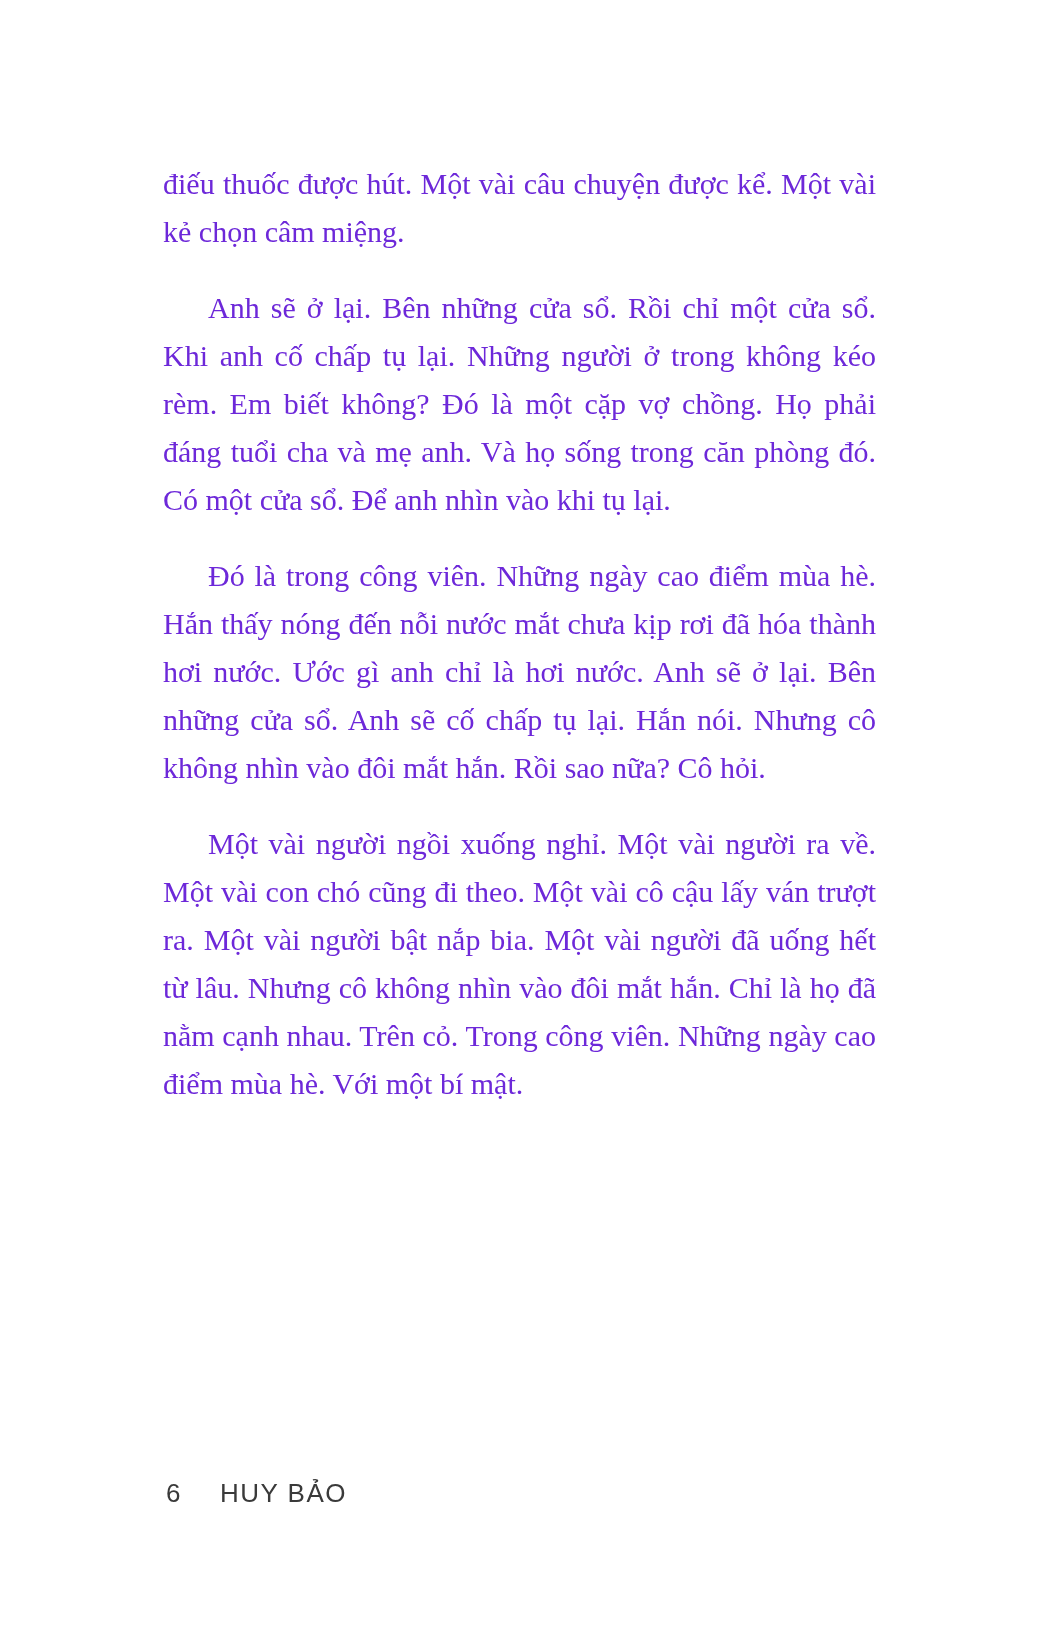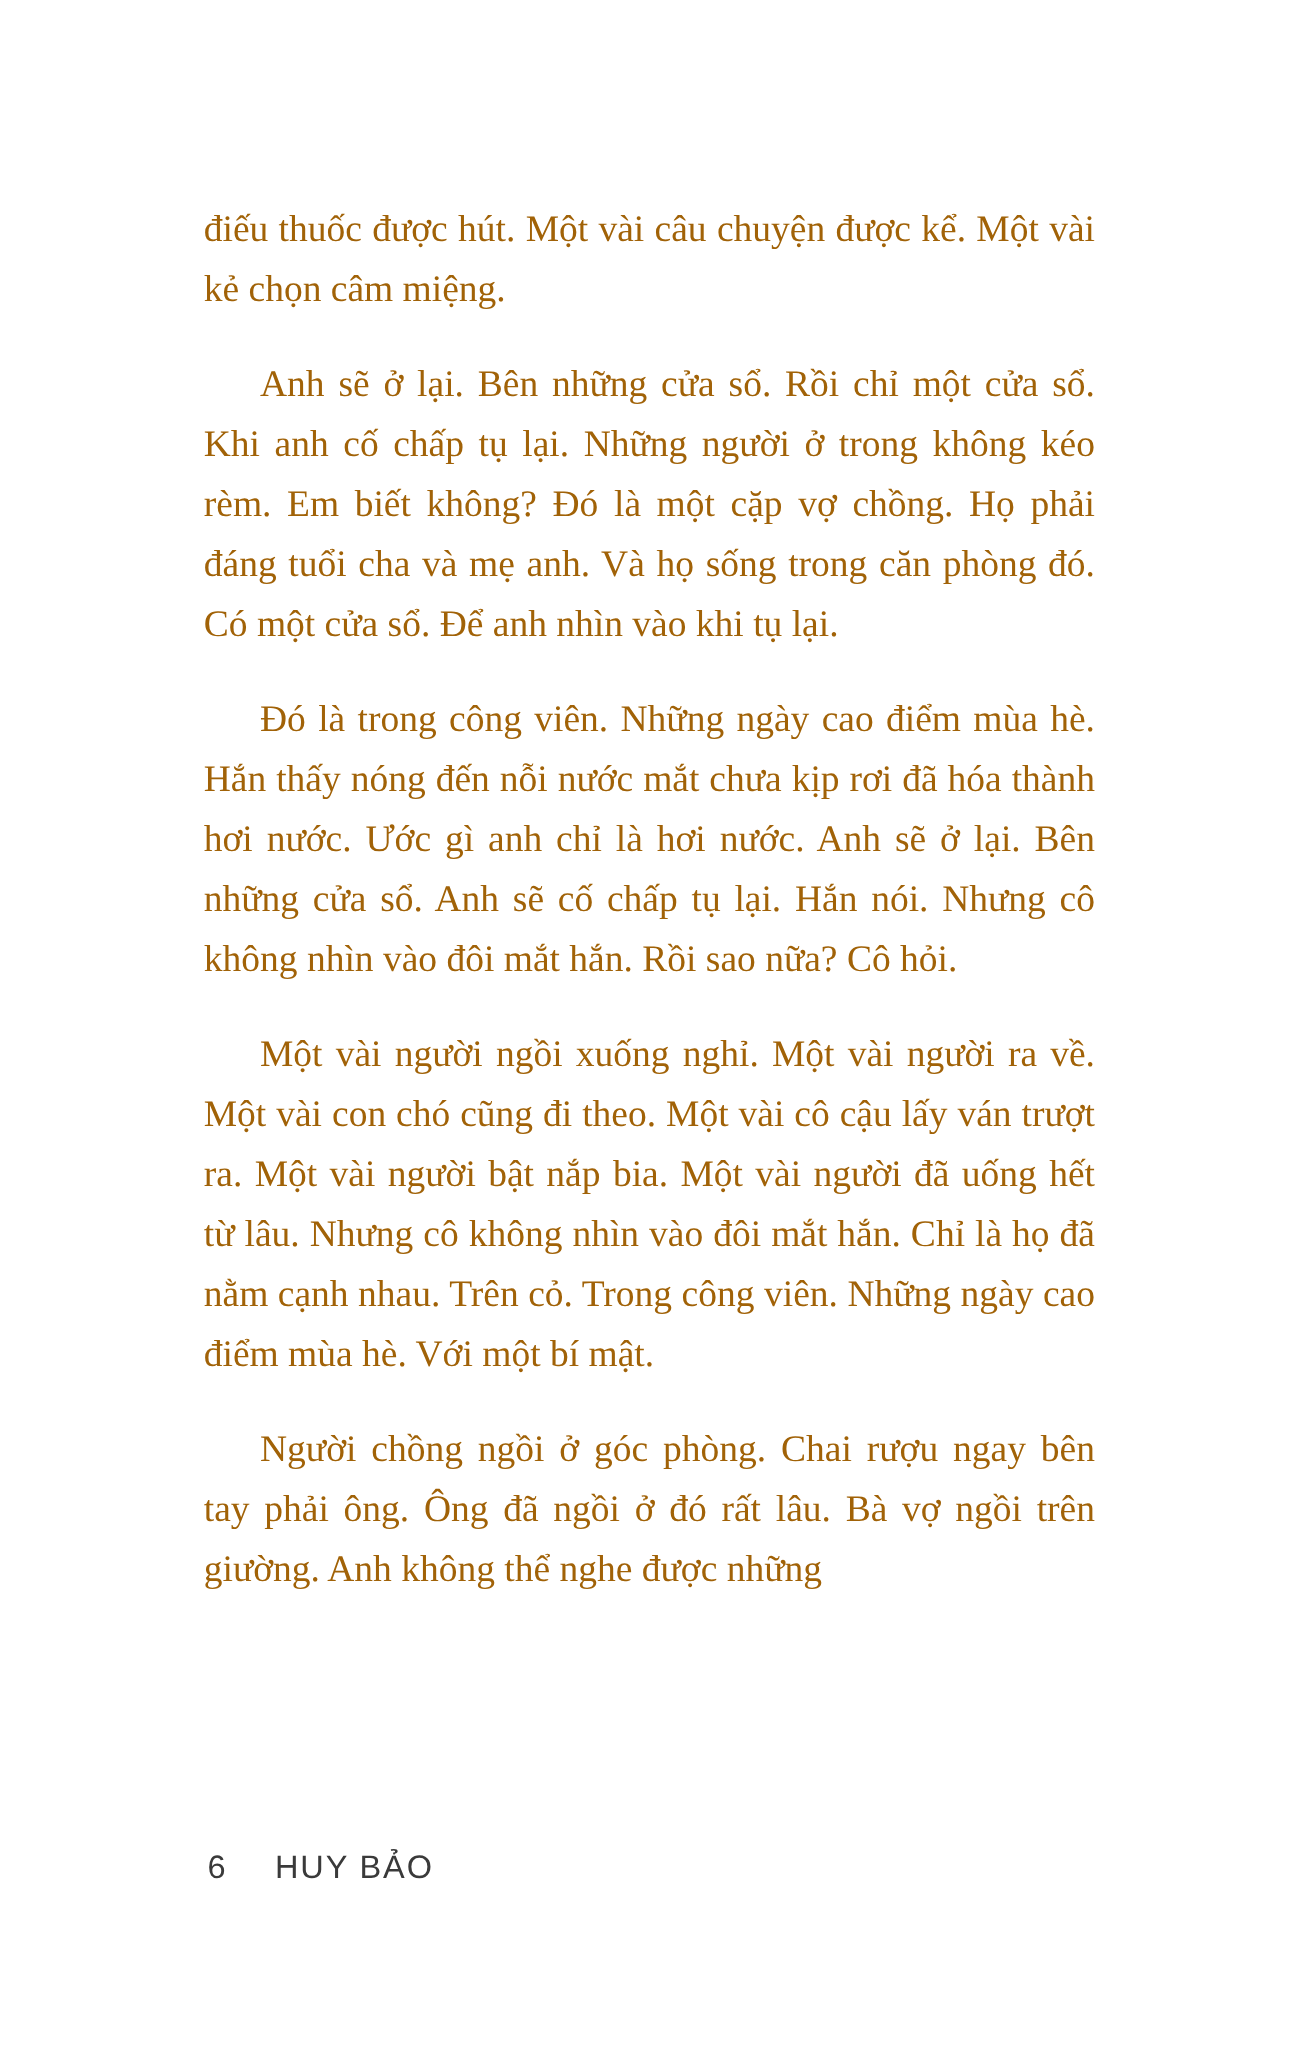--- a/index.html
+++ b/index.html
@@ -14,21 +14,21 @@
     overflow: hidden;
   }
   .book-page {
     position: absolute;
     left: 163px;
     top: 160px;
     width: 713px;
     font-family: "Liberation Serif", "DejaVu Serif", serif;
     font-size: 30px;
     line-height: 48px;
-    color: #a16207;
+    color: #6d28d9;
     text-align: justify;
   }
   .para {
     margin: 0 0 28px 0;
     text-indent: 45px;
   }
   .para.no-indent {
     text-indent: 0;
   }
   .page-footer {
@@ -49,19 +49,18 @@
   }
 </style>
 </head>
 <body>
 
 <div class="book-page">
   <p class="para no-indent">điếu thuốc được hút. Một vài câu chuyện được kể. Một vài kẻ chọn câm miệng.</p>
   <p class="para">Anh sẽ ở lại. Bên những cửa sổ. Rồi chỉ một cửa sổ. Khi anh cố chấp tụ lại. Những người ở trong không kéo rèm. Em biết không? Đó là một cặp vợ chồng. Họ phải đáng tuổi cha và mẹ anh. Và họ sống trong căn phòng đó. Có một cửa sổ. Để anh nhìn vào khi tụ lại.</p>
   <p class="para">Đó là trong công viên. Những ngày cao điểm mùa hè. Hắn thấy nóng đến nỗi nước mắt chưa kịp rơi đã hóa thành hơi nước. Ước gì anh chỉ là hơi nước. Anh sẽ ở lại. Bên những cửa sổ. Anh sẽ cố chấp tụ lại. Hắn nói. Nhưng cô không nhìn vào đôi mắt hắn. Rồi sao nữa? Cô hỏi.</p>
   <p class="para">Một vài người ngồi xuống nghỉ. Một vài người ra về. Một vài con chó cũng đi theo. Một vài cô cậu lấy ván trượt ra. Một vài người bật nắp bia. Một vài người đã uống hết từ lâu. Nhưng cô không nhìn vào đôi mắt hắn. Chỉ là họ đã nằm cạnh nhau. Trên cỏ. Trong công viên. Những ngày cao điểm mùa hè. Với một bí mật.</p>
-  <p class="para">Người chồng ngồi ở góc phòng. Chai rượu ngay bên tay phải ông. Ông đã ngồi ở đó rất lâu. Bà vợ ngồi trên giường. Anh không thể nghe được những</p>
 </div>
 
 <div class="page-footer">
   <span class="page-number">6</span>
   <span class="author">HUY BẢO</span>
 </div>
 
 </body></html>

